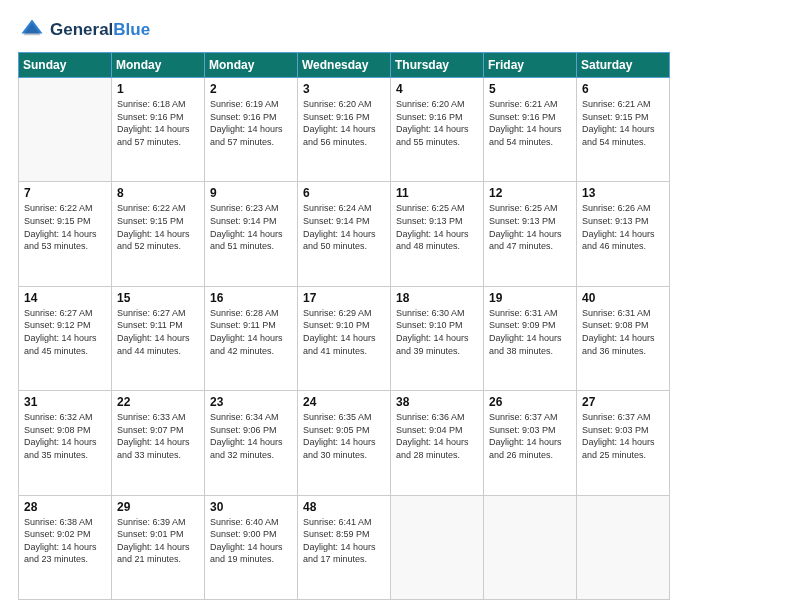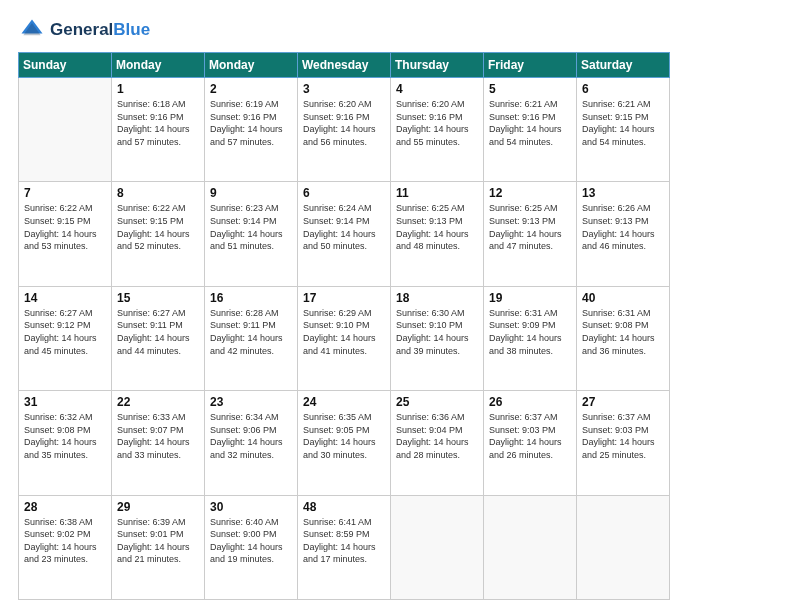--- a/index.html
+++ b/index.html
@@ -217,21 +217,21 @@
           </td>
           <td>
             <span class="day-num">23</span>
             <div class="cell-text">Sunrise: 6:34 AM<br>Sunset: 9:06 PM<br>Daylight: 14 hours<br>and 32 minutes.</div>
           </td>
           <td>
             <span class="day-num">24</span>
             <div class="cell-text">Sunrise: 6:35 AM<br>Sunset: 9:05 PM<br>Daylight: 14 hours<br>and 30 minutes.</div>
           </td>
           <td>
-            <span class="day-num">25</span>
+            <span class="day-num">38</span>
             <div class="cell-text">Sunrise: 6:36 AM<br>Sunset: 9:04 PM<br>Daylight: 14 hours<br>and 28 minutes.</div>
           </td>
           <td>
             <span class="day-num">26</span>
             <div class="cell-text">Sunrise: 6:37 AM<br>Sunset: 9:03 PM<br>Daylight: 14 hours<br>and 26 minutes.</div>
           </td>
           <td>
             <span class="day-num">27</span>
             <div class="cell-text">Sunrise: 6:37 AM<br>Sunset: 9:03 PM<br>Daylight: 14 hours<br>and 25 minutes.</div>
           </td>

